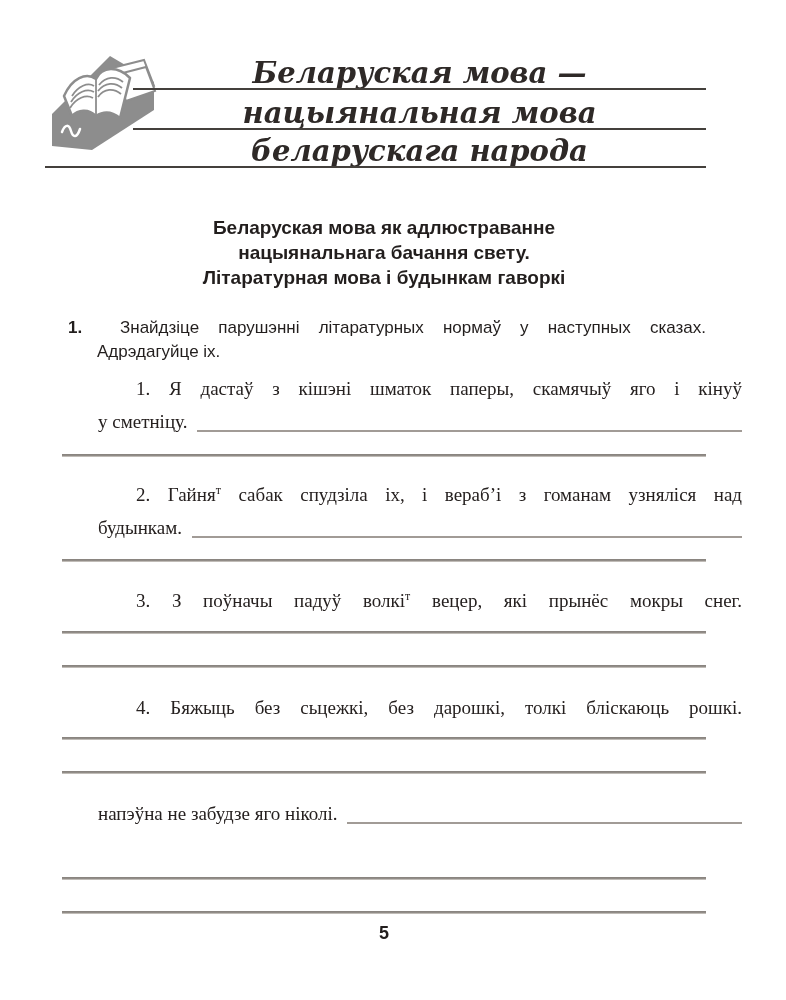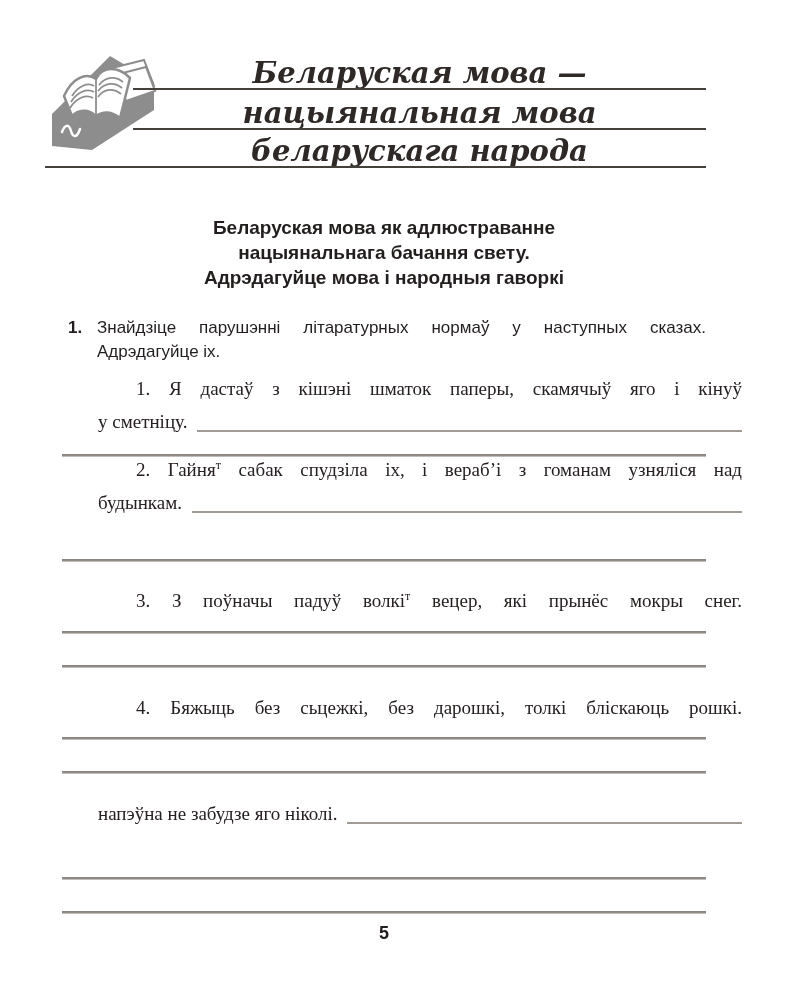--- a/index.html
+++ b/index.html
@@ -32,21 +32,21 @@
   .task-number{
     position:absolute;left:68px;top:316px;width:26px;
     font-family:"Liberation Sans", sans-serif;
     font-weight:bold;font-size:17px;line-height:24px;color:#221e1d;
   }
   .task-text{
     position:absolute;left:97px;top:316px;width:609px;
     font-family:"Liberation Sans", sans-serif;
     font-size:17px;line-height:24px;color:#221e1d;
   }
-  .task-text .jl{text-align:justify;text-align-last:justify;}
+  .task-text .jl{text-align:justify;text-align-last:justify;margin-left:23px;}
   
   .sentence{
     position:absolute;left:62px;width:644px;
     font-size:19px;line-height:33px;color:#262120;margin-left:36px;
   }
   .s-line{height:33px;text-align:center;}
   .indent{text-indent:38px;}
   .jlast{text-align:justify;text-align-last:justify;}
   .fill-row{display:flex;align-items:flex-start;}
   .fill-row .txt{white-space:nowrap;}
@@ -96,38 +96,38 @@
 
   <div class="title-line" style="top:56px">Беларуская мова —</div>
   <div class="title-line" style="top:134px">беларускага народа</div>
   <div class="title-line" style="top:96px">нацыянальная мова</div>
   <div class="title-rule" style="left:133px;top:88px;width:573px"></div>
   <div class="title-rule" style="left:133px;top:128px;width:573px"></div>
   <div class="title-rule" style="left:45px;top:166px;width:661px"></div>
 
   <div class="subtitle-line" style="top:215px">Беларуская мова як адлюстраванне</div>
   <div class="subtitle-line" style="top:240px">нацыянальнага бачання свету.</div>
-  <div class="subtitle-line" style="top:265px">Адрэдагуйце мова і народныя гаворкі</div>
+  <div class="subtitle-line" style="top:265px">Літаратурная мова і будынкам гаворкі</div>
 
   <div class="task-number">1.</div>
   <div class="task-text">
     <div class="jl">Знайдзіце парушэнні літаратурных нормаў у наступных сказах.</div>
     <div>Адрэдагуйце іх.</div>
   </div>
 
   <div class="sentence" style="top:372px">
     <div class="s-line indent jlast">1. Я дастаў з кішэні шматок паперы, скамячыў яго і кінуў</div>
     <div class="s-line fill-row">
       <span class="txt">у сметніцу.</span>
       <span class="fill"></span>
     </div>
   </div>
   <div class="rule" style="top:454px"></div>
 
-  <div class="sentence" style="top:453px">
+  <div class="sentence" style="top:478px">
     <div class="s-line indent jlast"><span>2. Гайня</span><sup class="src">т</sup> <span>сабак спудзіла іх, і вераб’і з гоманам узняліся над</span></div>
     <div class="s-line fill-row">
       <span class="txt">будынкам.</span>
       <span class="fill"></span>
     </div>
   </div>
   <div class="rule" style="top:559px"></div>
 
   <div class="sentence" style="top:584px">
     <div class="s-line indent jlast"><span>3. З поўначы падуў волкі</span><sup class="src">т</sup> <span>вецер, які прынёс мокры снег.</span></div>

